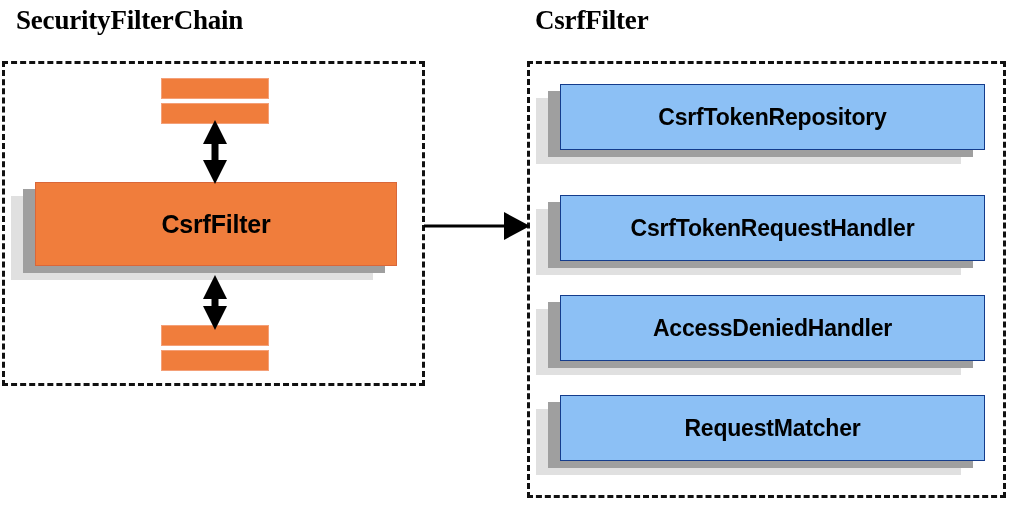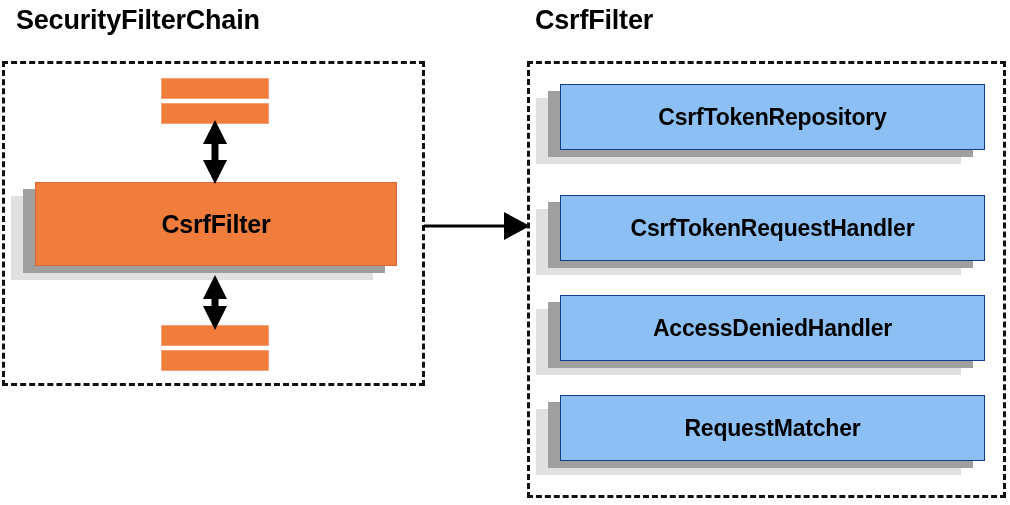--- a/index.html
+++ b/index.html
@@ -15,21 +15,21 @@
     position: relative;
     width: 1010px;
     height: 505px;
     background: #ffffff;
     overflow: hidden;
   }
 
   
   .section-title {
     position: absolute;
-    font-family: Liberation Sans, sans-serif;
+    font-family: Liberation Serif, serif;
     font-weight: bold;
     font-size: 27px;
     line-height: 30px;
     color: #000000;
     white-space: nowrap;
     letter-spacing: -0.2px;
   }
   #title-left  { left: 16px;  top: 5px; }
   #title-right { left: 535px; top: 5px; }
 

